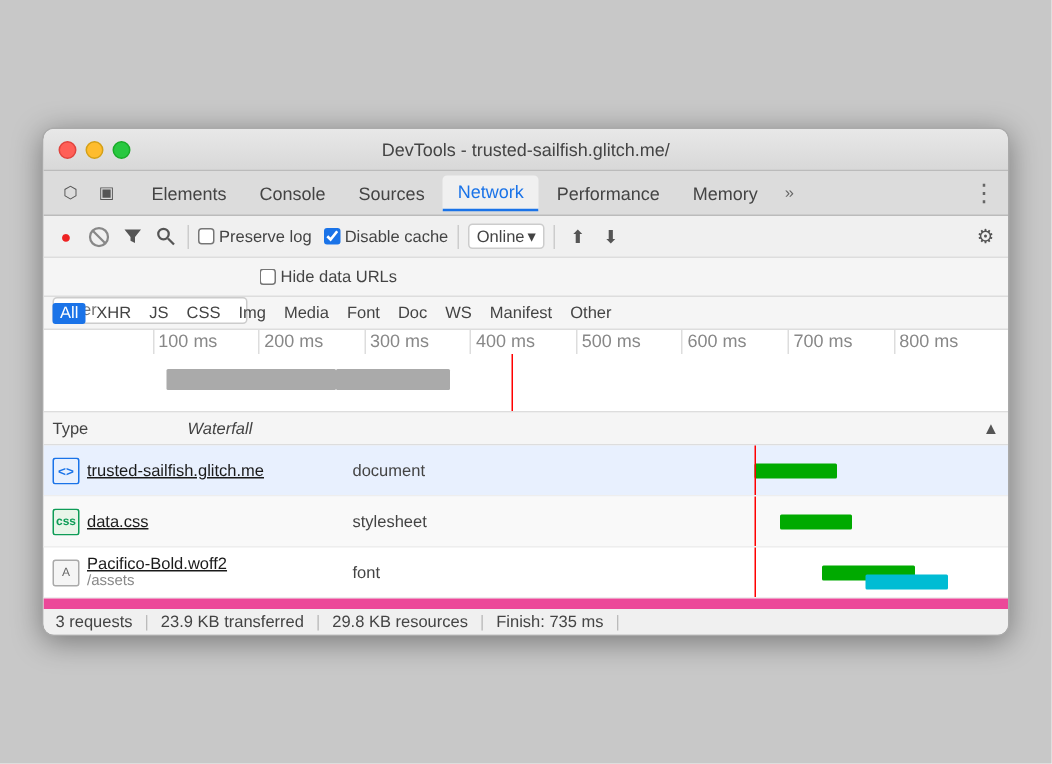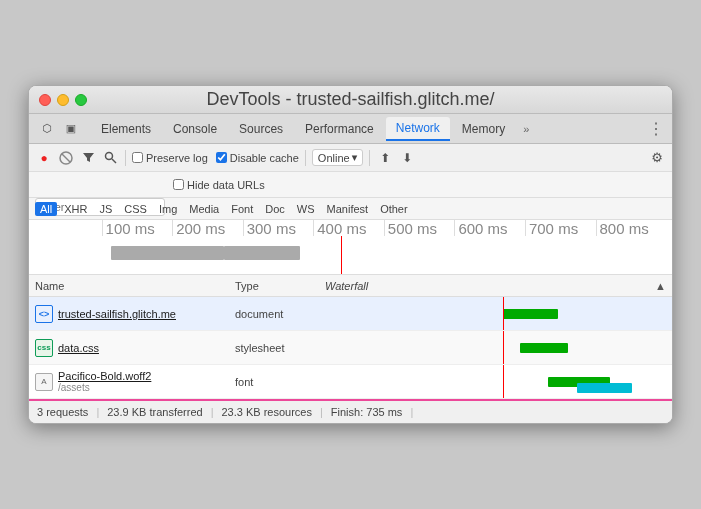--- a/index.html
+++ b/index.html
@@ -37,21 +37,21 @@
       align-items: center;
     }
     .tl { width: 12px; height: 12px; border-radius: 50%; }
     .tl-red { background: #ff5f57; border: 1px solid #e0443e; }
     .tl-yellow { background: #febc2e; border: 1px solid #d4a017; }
     .tl-green { background: #28c840; border: 1px solid #1aab29; }
     .title-text {
       position: absolute;
       left: 50%;
       transform: translateX(-50%);
-      font-size: 18px;
+      font-size: 12px;
       color: #444;
       font-weight: 500;
     }
     
     .tabbar {
       background: #dcdcdc;
       display: flex;
       align-items: center;
       height: 30px;
       padding: 0 8px;
@@ -202,21 +202,21 @@
       overflow: hidden;
     }
     .timeline-ruler {
       display: flex;
       height: 16px;
       padding: 0 6px;
       position: relative;
     }
     .ruler-mark {
       flex: 1;
-      font-size: 15px;
+      font-size: 12px;
       color: #888;
       border-left: 1px solid #ddd;
       padding-left: 3px;
     }
     .timeline-chart {
       height: 39px;
       position: relative;
       margin: 0 6px;
     }
     .redline {
@@ -310,21 +310,21 @@
       border: 1px solid #aaa;
       border-radius: 2px;
       font-size: 8px;
       color: #666;
       background: #f5f5f5;
     }
     
     .statusbar {
       background: #f0f0f0;
       height: 24px;
-      border-top: 2px solid #ec4899;
+      border-top: 7px solid #ec4899;
       display: flex;
       align-items: center;
       padding: 0 8px;
       gap: 8px;
       font-size: 11px;
       color: #444;
     }
     .status-sep { color: #bbb; }
     .dom-loaded { color: #1a73e8; }
     .sort-arrow { color: #555; }
@@ -344,22 +344,22 @@
   </div>
 
   <div class="tabbar">
     <div class="tab-icons">
       <div class="tab-icon-btn">⬡</div>
       <div class="tab-icon-btn">▣</div>
     </div>
     <div class="tab-item">Elements</div>
     <div class="tab-item">Console</div>
     <div class="tab-item">Sources</div>
+    <div class="tab-item active">Network</div>
     <div class="tab-item">Performance</div>
-    <div class="tab-item active">Network</div>
     <div class="tab-item">Memory</div>
     <div class="tab-more">»</div>
     <div class="tab-menu" style="margin-left:auto;">⋮</div>
   </div>
 
   <div class="toolbar">
     <div class="tb-btn record">●</div>
     <div class="tb-btn">
       <svg width="14" height="14" viewBox="0 0 14 14">
         <circle cx="7" cy="7" r="6" fill="none" stroke="#888" stroke-width="1.5"></circle>
@@ -436,21 +436,20 @@
       <div style="position:absolute; left:12%; top:10px; width:18%; height:14px; background:#aaa; border-radius:1px;"></div>
       <div style="position:absolute; left:30%; top:10px; width:12%; height:14px; background:#aaa; border-radius:1px;"></div>
 
       <div class="redline" style="left: 48.5%;"></div>
     </div>
   </div>
 
   <div class="net-table">
 
     <div class="net-header">
-      <div class="net-col-name">Name <span></span></div>
       <div class="net-col-type">Type</div>
       <div class="net-col-waterfall">
         <span>Waterfall</span>
         <span class="sort-arrow">▲</span>
       </div>
     </div>
 
     <div class="net-row selected">
       <div class="net-cell-name">
         <div class="file-icon icon-doc">&lt;&gt;</div>
@@ -494,19 +493,19 @@
         <div class="wf-redline" style="left:52%;"></div>
       </div>
     </div>
   </div>
 
   <div class="statusbar">
     <span>3 requests</span>
     <span class="status-sep">|</span>
     <span>23.9 KB transferred</span>
     <span class="status-sep">|</span>
-    <span>23.3 KB resources</span>
+    <span>29.8 KB resources</span>
     <span class="status-sep">|</span>
     <span>Finish: 735 ms</span>
     <span class="status-sep">|</span>
   </div>
 
 </div>
 
 </body></html>

